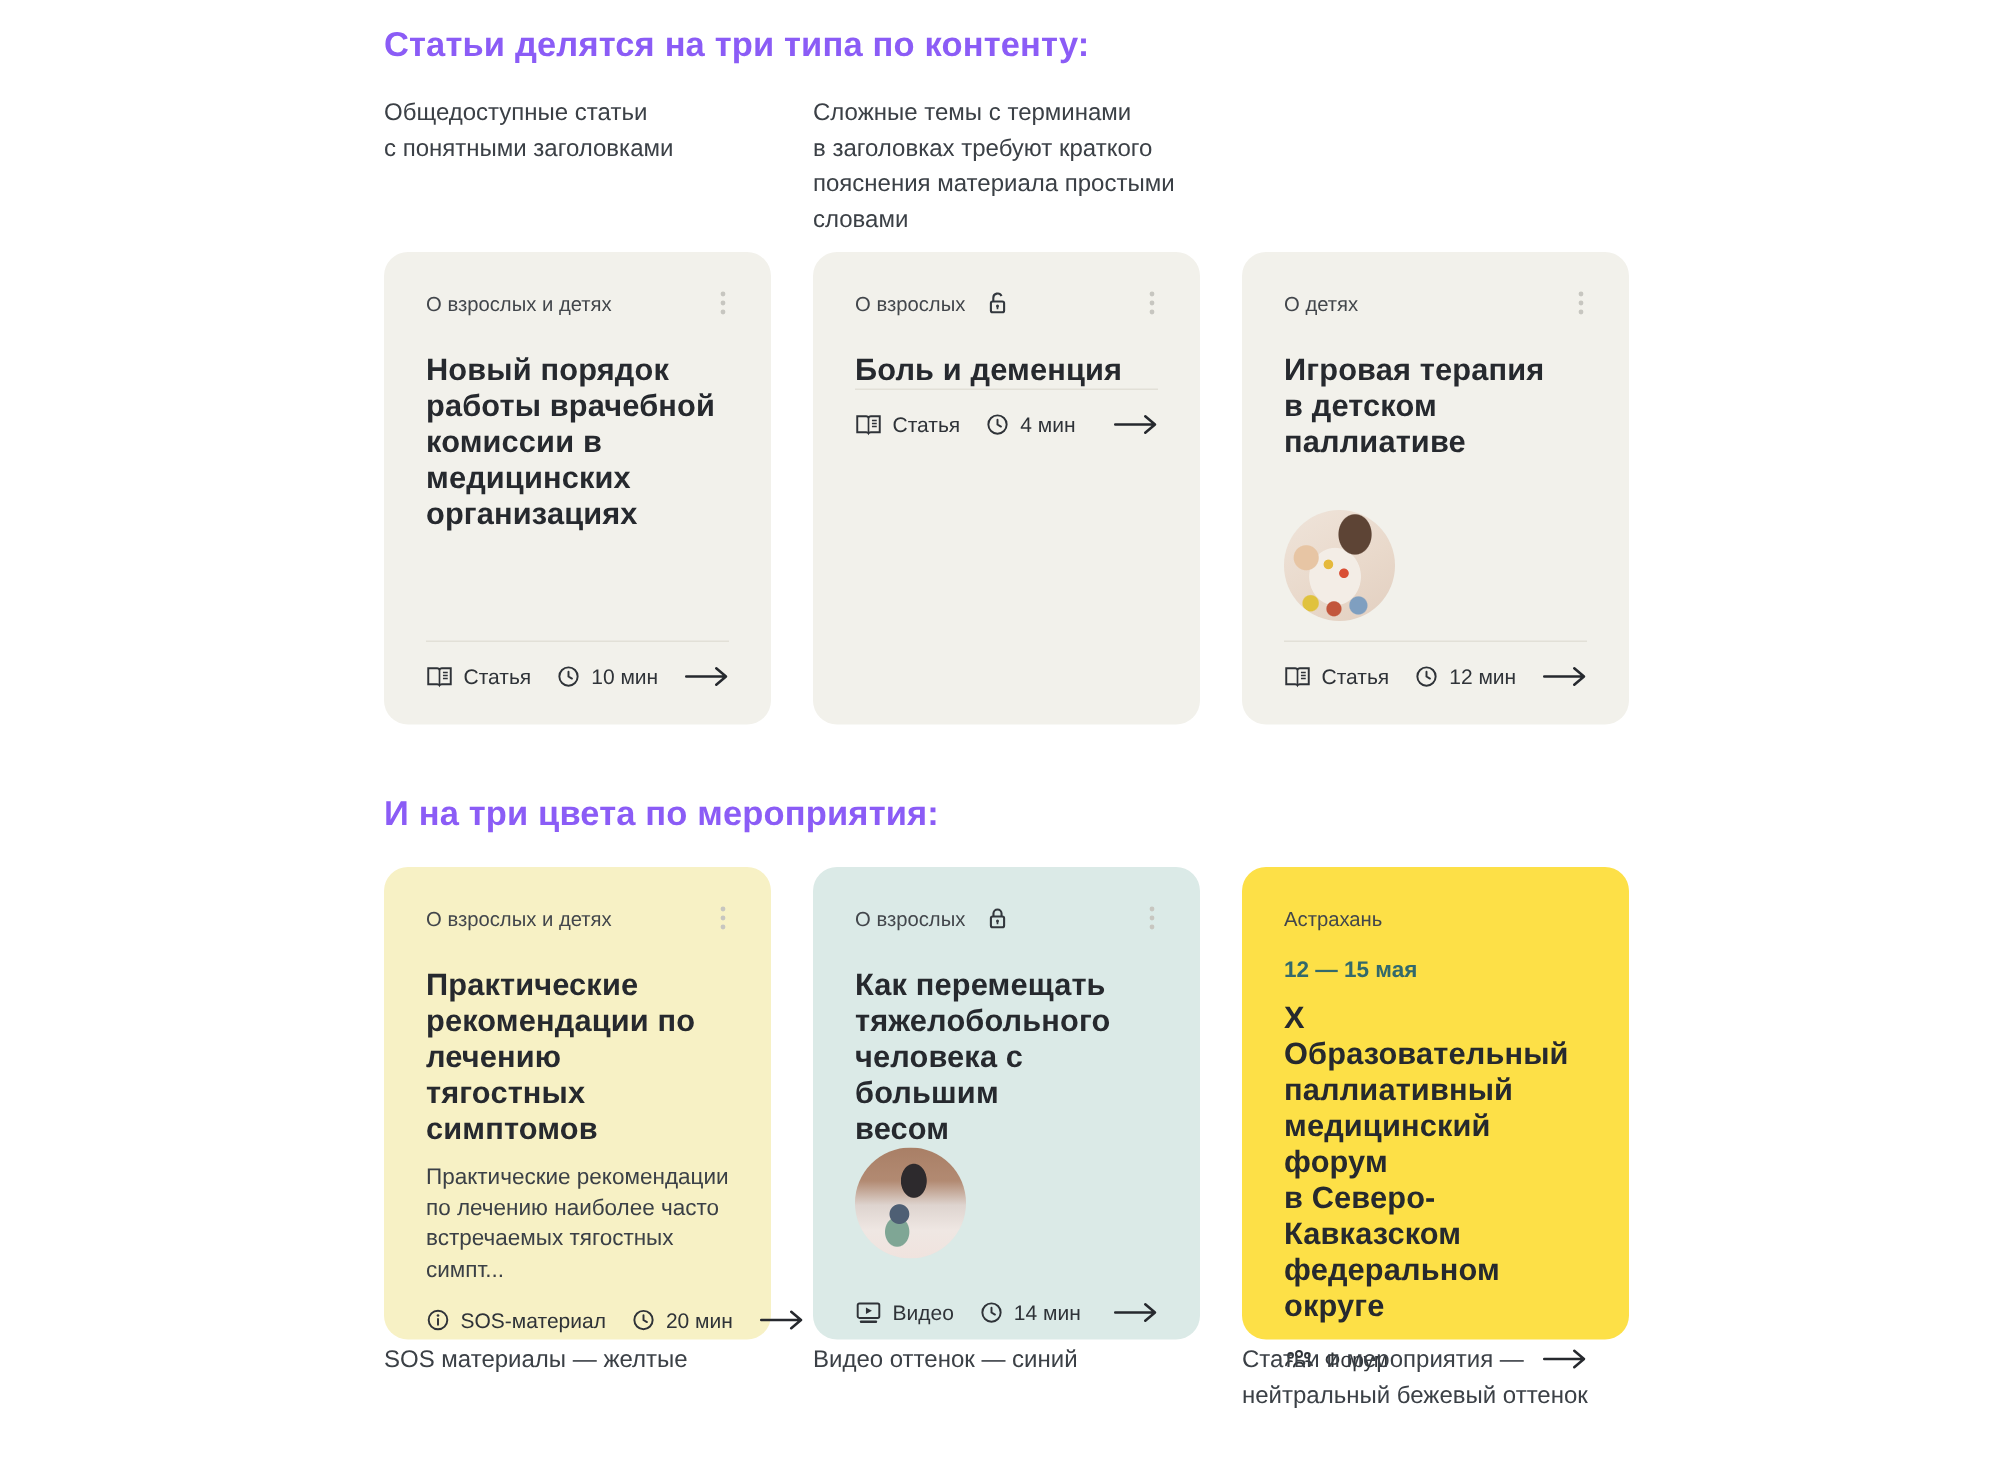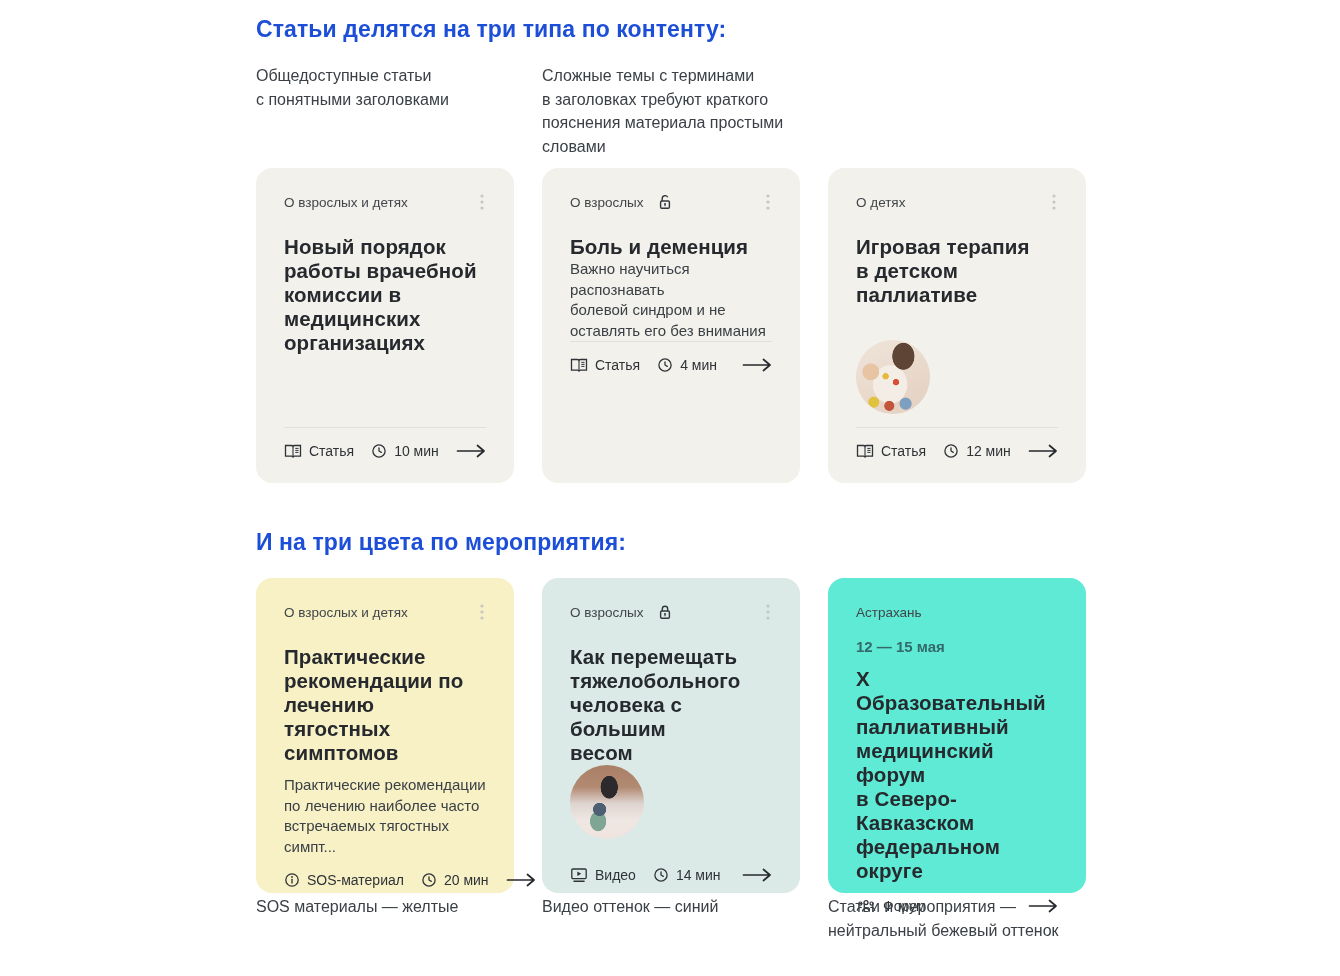--- a/index.html
+++ b/index.html
@@ -4,21 +4,21 @@
 <style>
   * { box-sizing: border-box; }
   html,body { margin:0; padding:0; }
   body {
     width:1340px; height:976px; background:#ffffff; overflow:hidden;
     font-family:"Liberation Sans", sans-serif; color:#2E3237; position:relative;
   }
   .content { position:absolute; left:256px; top:0; width:832px; }
 
   .section-heading {
-    font-size:23px; font-weight:700; color:#1d4ed8; margin:0; line-height:30px;
+    font-size:23px; font-weight:700; color:#8b5cf6; margin:0; line-height:30px;
     letter-spacing:.1px;
   }
   .s1-heading { padding-top:14px; }
   .s2-heading { margin-top:44px; }
 
   .grid3 { display:grid; grid-template-columns:repeat(3,258px); column-gap:28px; }
 
   .intro-grid { margin-top:20px; min-height:104px; }
   .intro { font-size:16px; line-height:23.5px; color:#3B4046; white-space:pre-line; }
 
@@ -155,23 +155,20 @@
         </div>
         <span class="dots-icon">
           <svg width="4" height="16" viewBox="0 0 4 16" fill="currentColor">
               <circle cx="2" cy="2" r="1.6"></circle>
               <circle cx="2" cy="8" r="1.6"></circle>
               <circle cx="2" cy="14" r="1.6"></circle>
             </svg>
         </span>
       </div>
       <h3 class="card-title">Боль и деменция</h3>
-      <p class="card-sub sub-bottom" style="margin:0">Важно научиться распознавать
-болевой синдром и не
-оставлять его без внимания</p>
       <div class="divider"></div>
       <div class="card-footer">
         <span class="meta">
           <svg width="18" height="16" viewBox="0 0 18 16" fill="none" stroke="currentColor">
               <path d="M1.5 2.5h6a1.8 1.8 0 0 1 1.5.9 1.8 1.8 0 0 1 1.5-.9h6v10.6h-6c-.6 0-1.2.3-1.5.8-.3-.5-.9-.8-1.5-.8h-6z" stroke-width="1.3"></path>
               <path d="M9 3.4v10" stroke-width="1.1"></path>
               <path d="M11.3 5.4h3.2M11.3 7.4h3.2M11.3 9.4h3.2" stroke-width="1"></path>
             </svg>
           <span>Статья</span>
         </span>
@@ -326,21 +323,21 @@
           <span>14 мин</span>
         </span>
         <span class="arrow-btn">
           <svg width="30" height="16" viewBox="0 0 30 16" fill="none" stroke="currentColor" stroke-width="1.7" stroke-linecap="round" stroke-linejoin="round">
               <path d="M1.5 8h26M21.5 2.5L28 8l-6.5 5.5"></path>
             </svg>
         </span>
       </div>
     </article>
 
-    <article class="card" style="background: #5eead4;">
+    <article class="card" style="background: #fde047;">
       <div class="card-head">
         <div class="taggroup">
           <span class="card-tag">Астрахань</span>
         </div>
       </div>
       <div class="card-date">12 — 15 мая</div>
       <h3 class="card-title title-after-date">X Образовательный
 паллиативный
 медицинский форум
 в Северо-Кавказском

